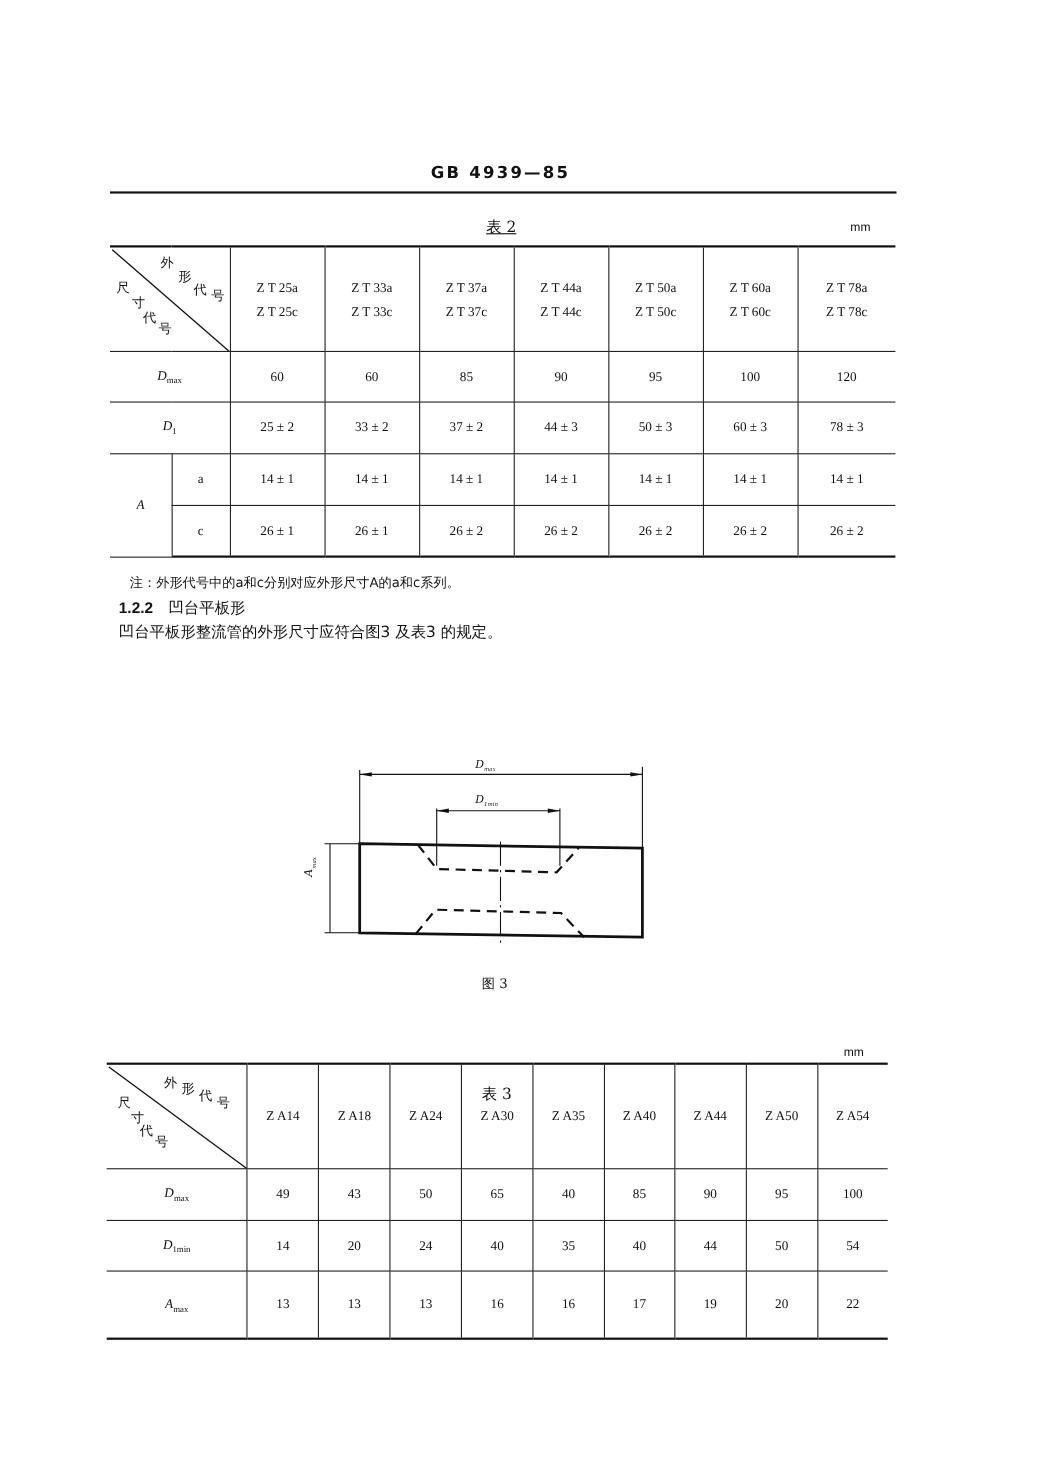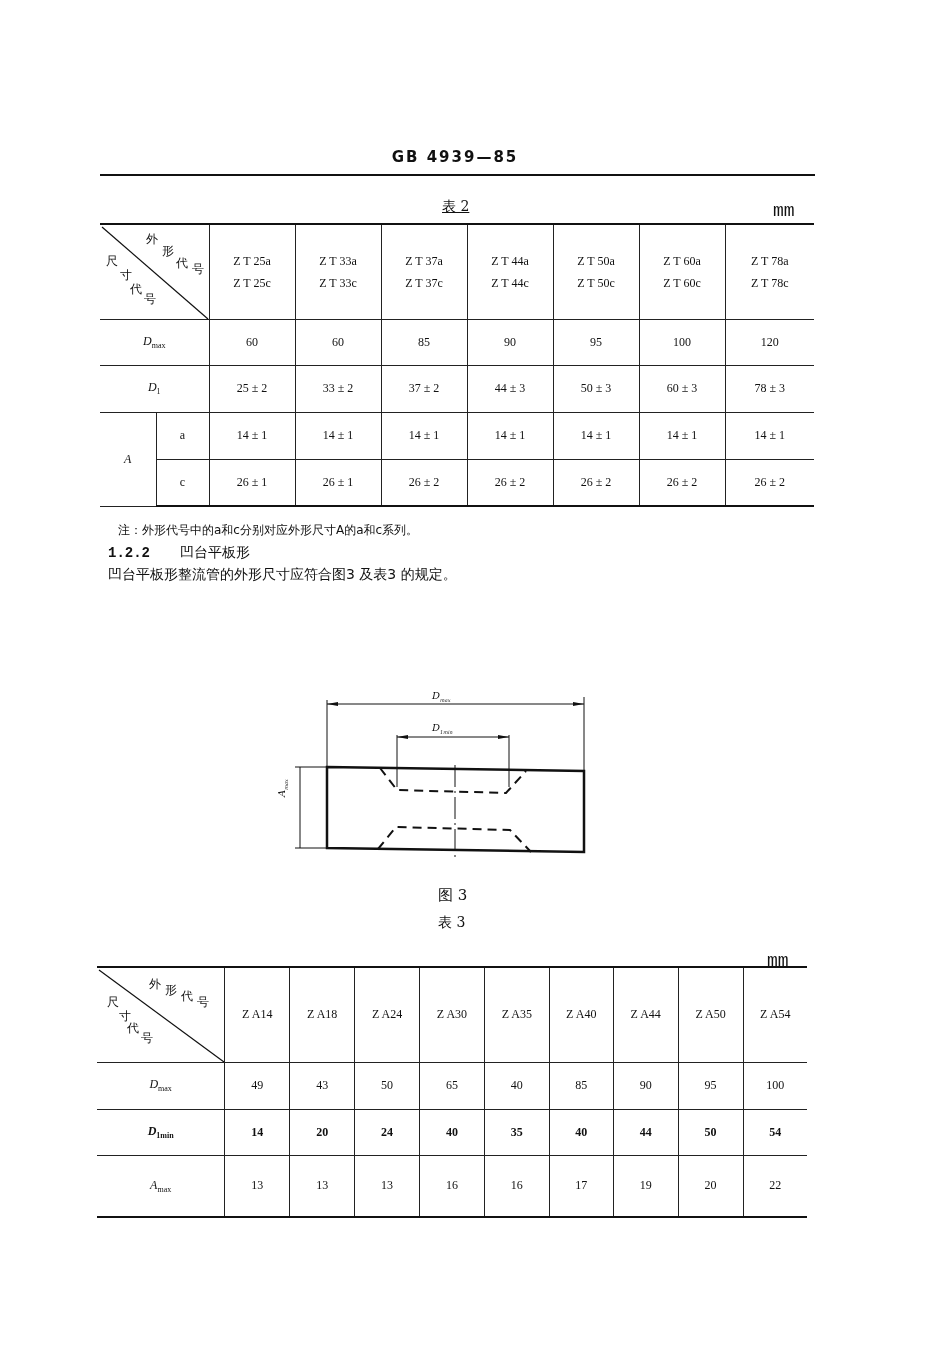--- a/index.html
+++ b/index.html
@@ -3,41 +3,41 @@
 <meta charset="utf-8">
 <style>
   html, body { margin: 0; padding: 0; background: #ffffff; }
   body { width: 950px; height: 1345px; position: relative; overflow: hidden;
          font-family: "DejaVu Serif", "Liberation Serif", serif; color: #111; }
   .abs { position: absolute; }
   .std-no { left: 0; width: 910px; top: 148px; text-align: center;
             font-family: "DejaVu Sans", sans-serif; font-weight: bold; font-size: 15px; letter-spacing: 2px; }
   .top-rule { left: 100px; top: 174px; width: 715px; height: 0; border-top: 2.5px solid #111; }
   .tbl-caption { font-size: 14px; }
-  .unit { font-size: 18px; font-family: Liberation Mono, monospace; }
+  .unit { font-size: 11px; font-family: Liberation Sans, sans-serif; }
 
   table.spec { position: absolute; border-collapse: collapse; font-family: "Liberation Serif", serif; }
   table.spec td { border: 1px solid #222; text-align: center; vertical-align: middle; font-size: 12px; padding: 0; }
   table.spec tr.first td { border-top: 2.5px solid #111; }
   table.spec tr.last td { border-bottom: 2.5px solid #111; }
   table.spec td:first-child { border-left: none; }
   table.spec td:last-child { border-right: none; }
 
   .diag-cell { position: relative; }
   .diag-cell svg { position: absolute; left: 0; top: 0; }
   .diag-cell .lbl { position: absolute; font-size: 12px; font-family: "DejaVu Sans", sans-serif; }
   .code2 { line-height: 22px; font-size: 12px; }
   .ital { font-style: italic; font-size: 14px; }
   .ital sub { font-style: normal; font-size: 8px; }
 
   .note { left: 118px; top: 522px; font-size: 12px; font-family: "DejaVu Sans", sans-serif; }
   .sec-head { left: 108px; top: 544px; font-size: 14px; }
-  .sec-num { font-family: Liberation Mono, monospace; font-weight: bold; margin-right: 30px; }
+  .sec-num { font-family: Liberation Sans, sans-serif; font-weight: bold; margin-right: 14px; }
   .sec-body { left: 108px; top: 566px; font-size: 14px; font-family: "DejaVu Sans", sans-serif; }
-  .fig-cap { left: 438px; top: 886px; font-size: 15px; }
+  .fig-cap { left: 438px; top: 886px; font-size: 12px; }
 </style>
 </head>
 <body>
 
 <div class="abs std-no">GB 4939—85</div>
 <div class="abs top-rule"></div>
 
 <div class="abs tbl-caption" style="left:442px; top:198px;text-decoration:underline;">表 2</div>
 <div class="abs unit" style="left:773px; top:201px;">mm</div>
 
@@ -171,21 +171,21 @@
 
   <polyline points="88,164 106,142 220,145 241,167" fill="none" stroke="#111" stroke-width="2" stroke-dasharray="9,6"></polyline>
 
   <line x1="165" y1="80" x2="165" y2="175" stroke="#111" stroke-width="1" stroke-dasharray="22,4,2,4"></line>
 </svg>
 <div class="abs" style="left:432px; top:690px; font-size:10px; font-style:italic;"><span>D</span><sub style="font-size:5px;">max</sub></div>
 <div class="abs" style="left:432px; top:722px; font-size:10px; font-style:italic;"><span>D</span><sub style="font-size:5px;">1min</sub></div>
 <div class="abs" style="left:276px; top:797px; font-size:10px; font-style:italic; transform:rotate(-90deg); transform-origin:left top;"><span>A</span><sub style="font-size:5px;">max</sub></div>
 <div class="abs fig-cap">图 3</div>
 
-<div class="abs tbl-caption" style="left:438px; top:914px;">表 3</div>
+<div class="abs tbl-caption" style="left:438px; top:986px;">表 3</div>
 <div class="abs unit" style="left:767px; top:951px;">mm</div>
 
 <table class="spec" style="left:97px; top:966px; width:710px;">
   <colgroup>
     <col style="width:128px">
     <col style="width:65px">
       <col style="width:65px">
       <col style="width:65px">
       <col style="width:65px">
       <col style="width:65px">
@@ -224,21 +224,21 @@
     <td>49</td>
     <td>43</td>
     <td>50</td>
     <td>65</td>
     <td>40</td>
     <td>85</td>
     <td>90</td>
     <td>95</td>
     <td>100</td>
   </tr>
-  <tr style="height:46px;font-weight:bold;">
+  <tr style="height:46px;">
     <td class="ital"><span>D</span><sub>1min</sub></td>
     <td>14</td>
     <td>20</td>
     <td>24</td>
     <td>40</td>
     <td>35</td>
     <td>40</td>
     <td>44</td>
     <td>50</td>
     <td>54</td>

